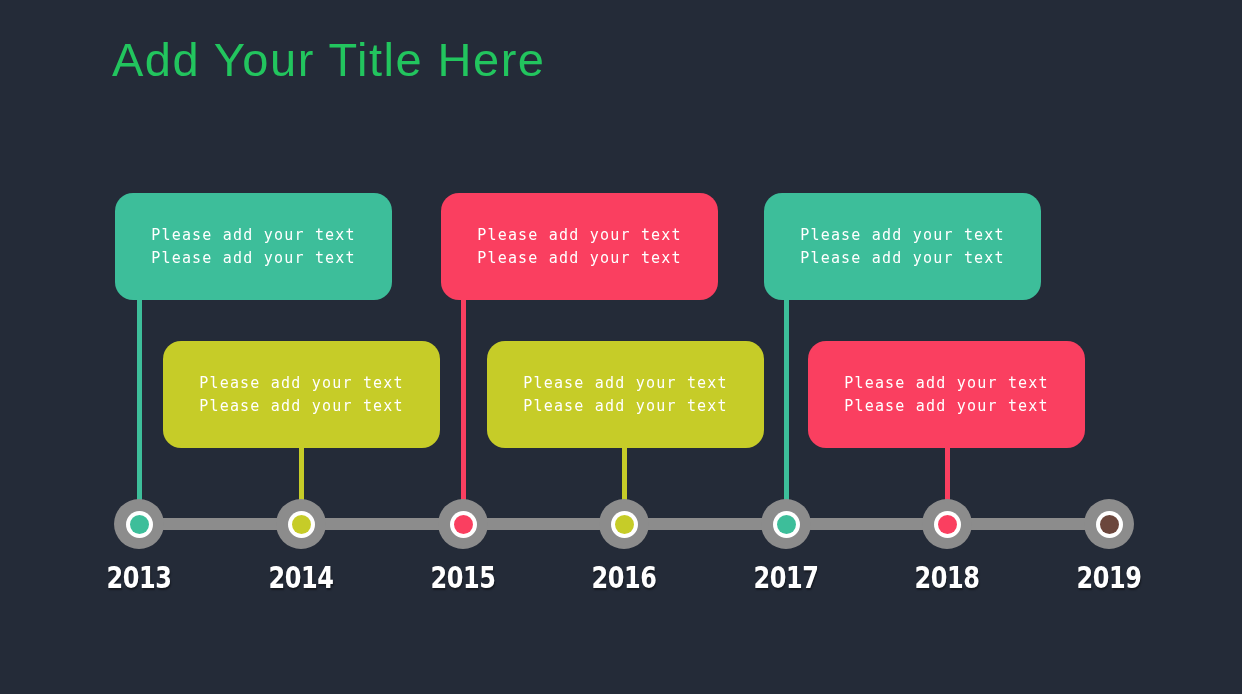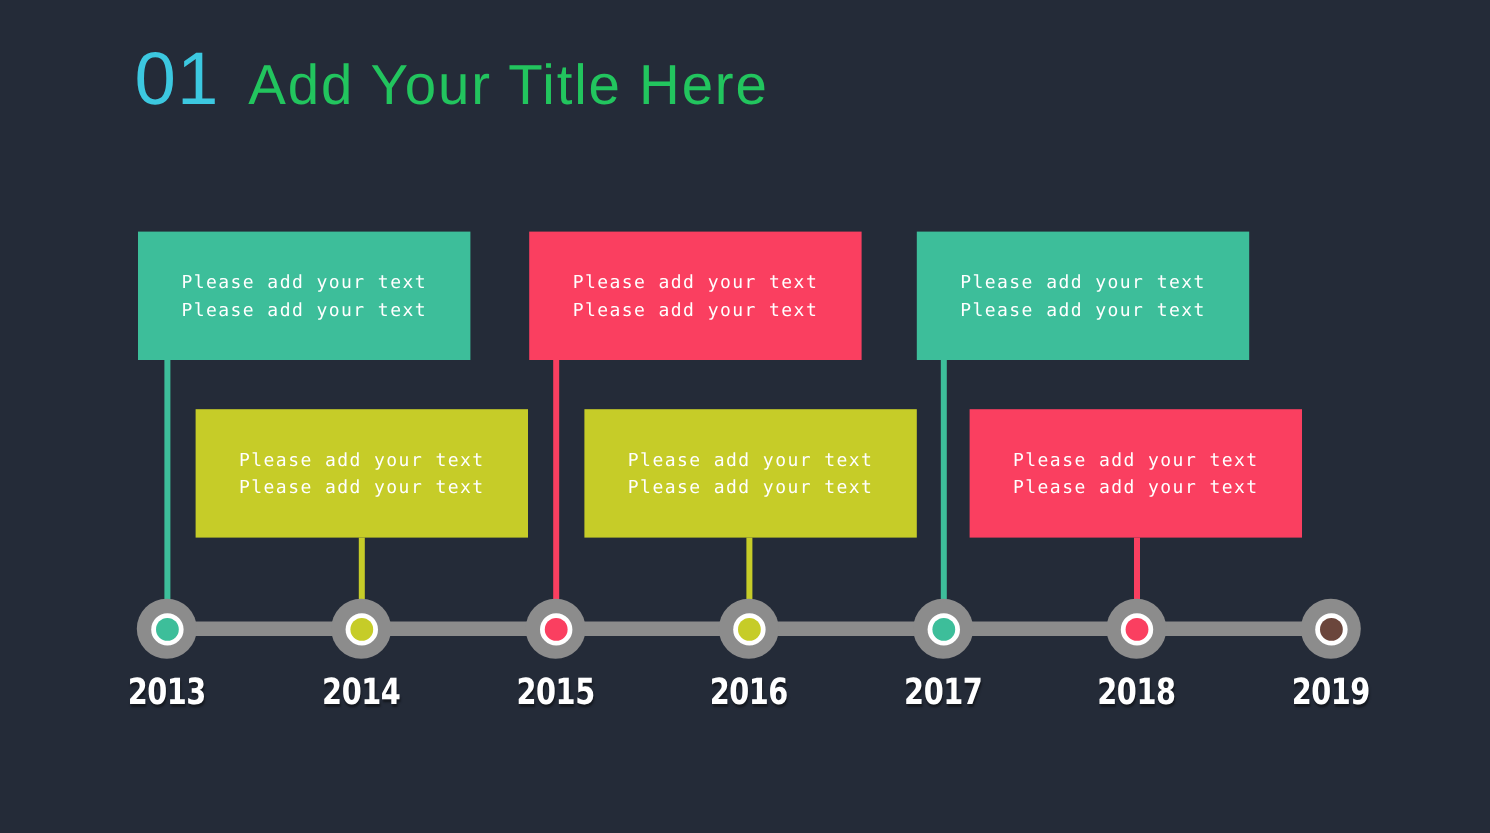--- a/index.html
+++ b/index.html
@@ -24,21 +24,21 @@
   }
   .title-text {
     font-size:47px; font-weight:400; color:#22c55e;
     letter-spacing:1.5px; line-height:1;
   }
 
   
   .card {
     position:absolute;
     display:flex; flex-direction:column;
-    align-items:center; justify-content:center;
+    align-items:center; justify-content:center;border-radius:18px;
   }
   .card-line {
     font-family:"DejaVu Sans Mono","Liberation Mono",monospace;
     font-size:15px; color:#ffffff;
     letter-spacing:1.2px; line-height:1.52;
     white-space:pre;
   }
   .stem { position:absolute; width:5px; }
 
   
@@ -67,21 +67,20 @@
     text-align:center; width:120px;
     text-shadow:1px 2px 2px rgba(0,0,0,0.45);
   }
 </style>
 </head>
 <body>
 
 <div id="slide">
 
   <div class="title-block">
-    <span class="title-num">01</span>
     <span class="title-text">Add Your Title Here</span>
   </div>
 
   <div id="cards-layer">
       <div class="stem" style="left: 137px; top: 300px; height: 220px; background: rgb(61, 190, 154);"></div>
       <div class="card" style="left: 115px; top: 193px; width: 277px; height: 107px; background: rgb(61, 190, 154);">
         <div class="card-line">Please add your text</div>
         <div class="card-line">Please add your text</div>
       </div>
       <div class="stem" style="left: 299px; top: 448px; height: 72px; background: rgb(198, 204, 40);"></div>

